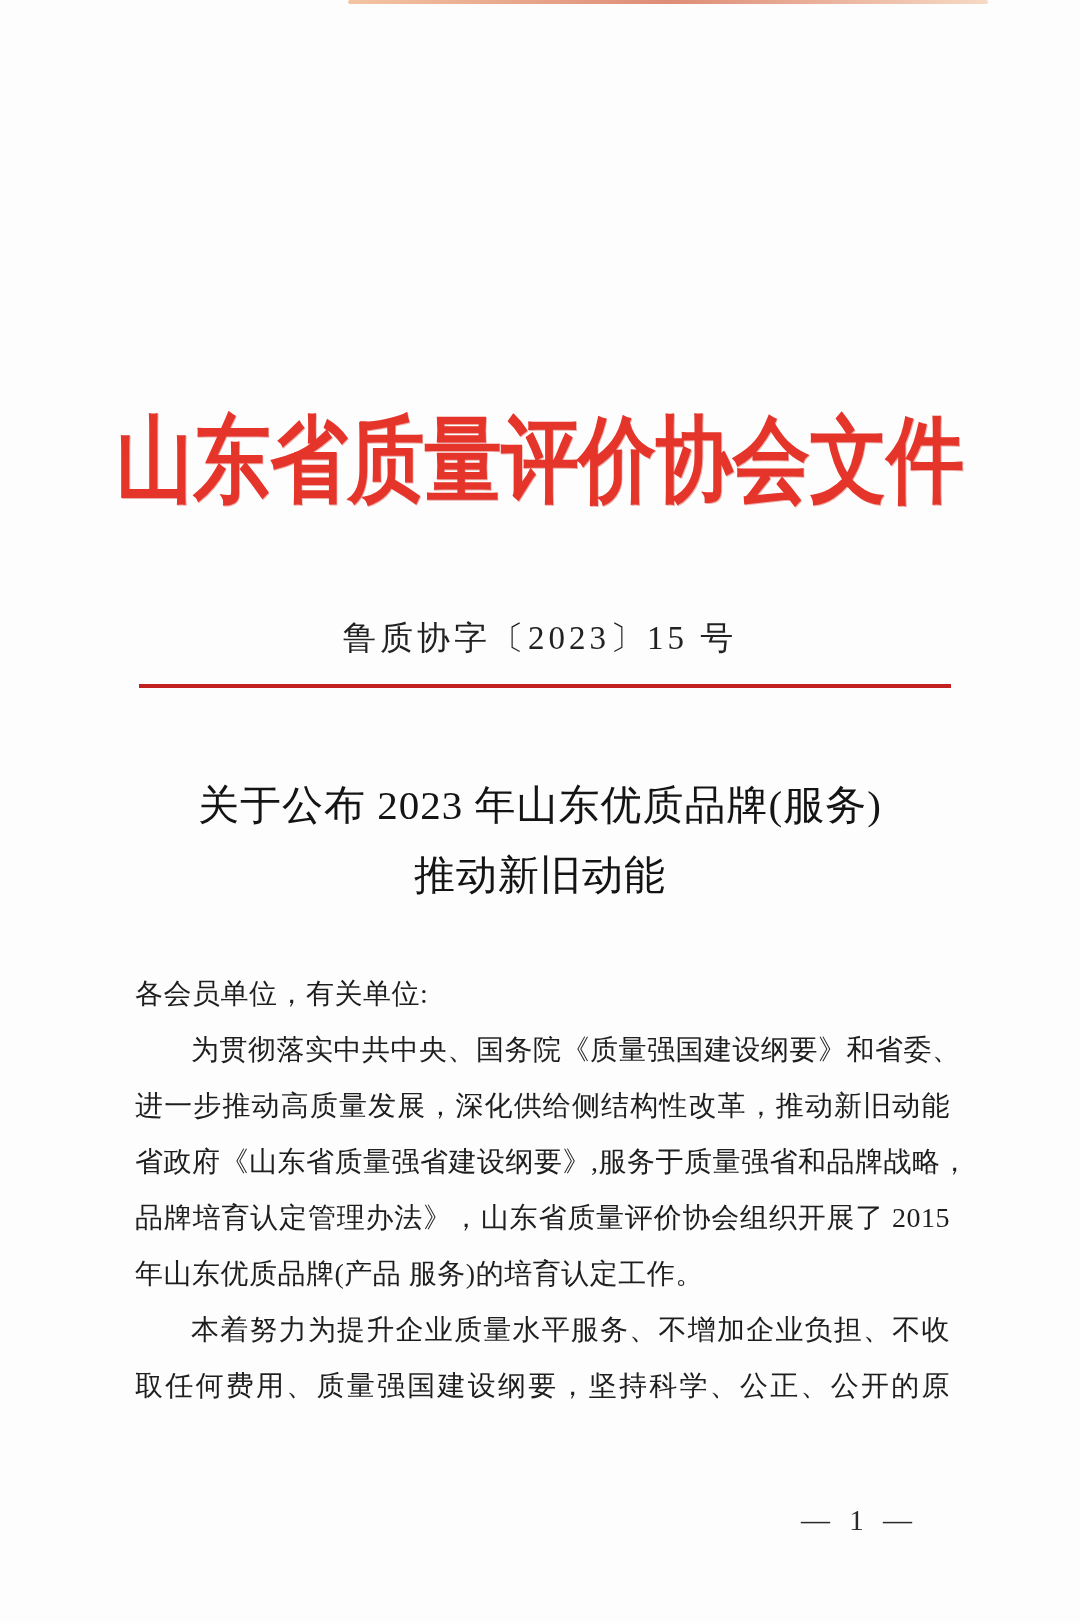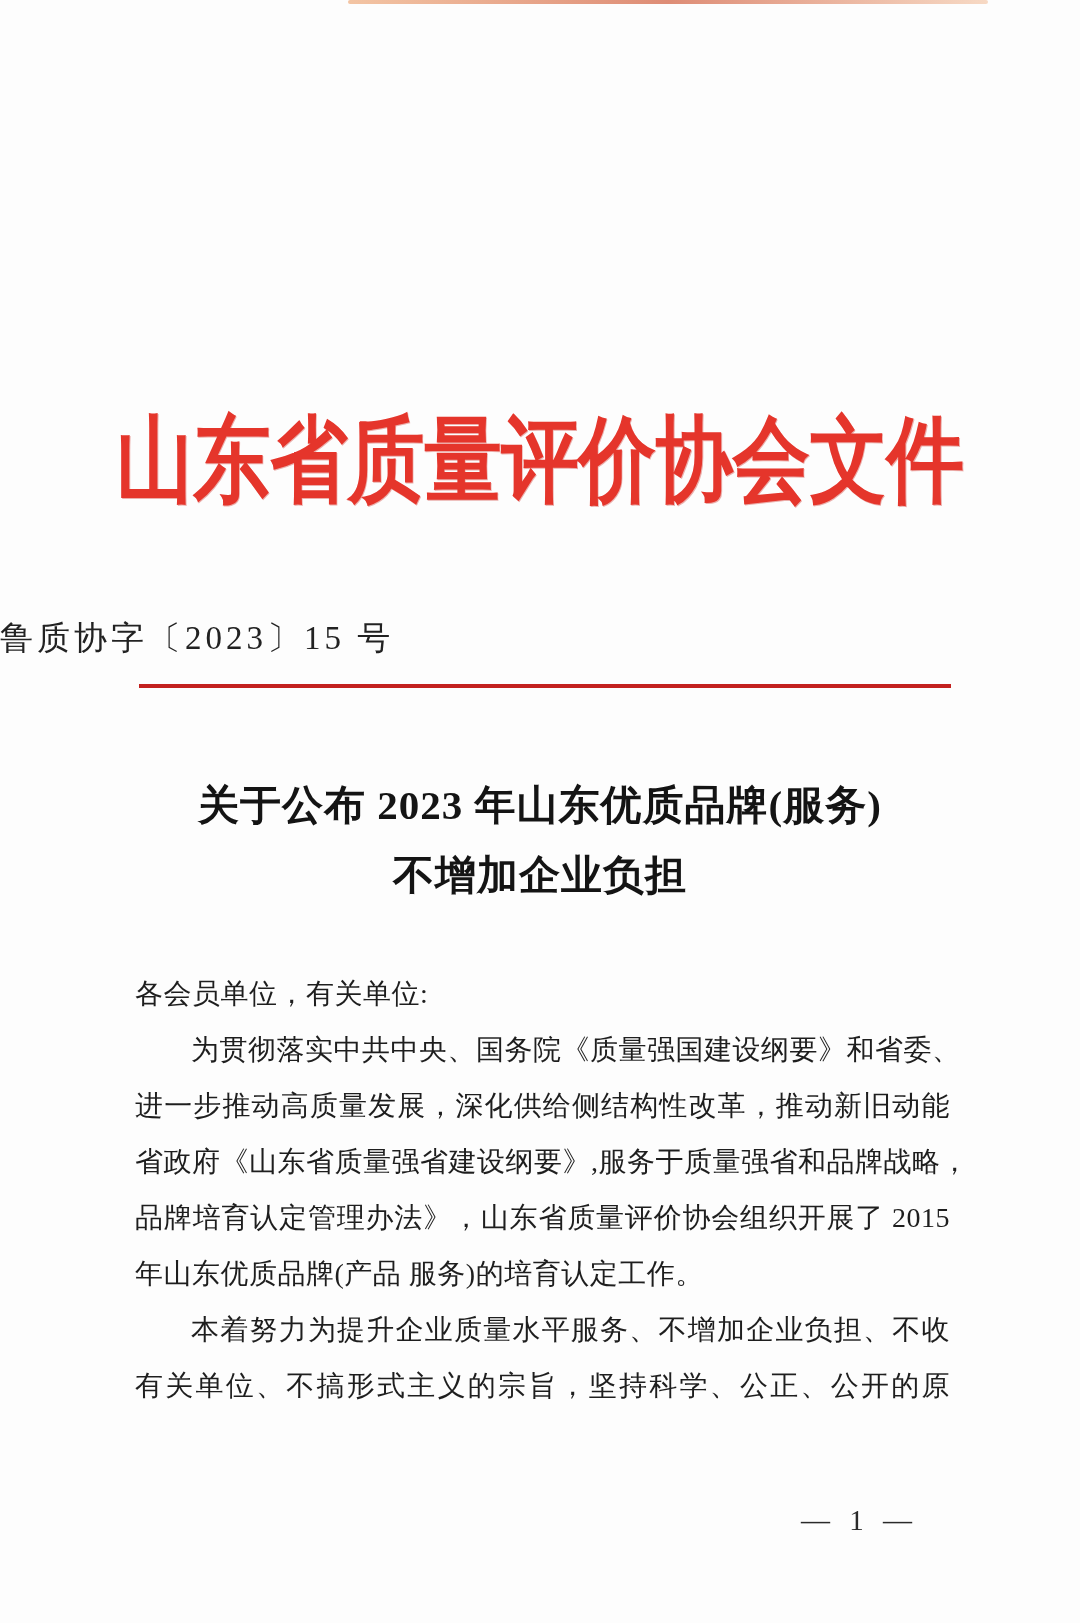--- a/index.html
+++ b/index.html
@@ -38,41 +38,42 @@
     white-space: nowrap;
     transform: scaleX(0.82);
     letter-spacing: 0px;
     text-shadow: 1px 1px 0 rgba(200,30,20,0.35);
   }
   .doc-number {
     position: absolute;
     top: 616px;
     left: 0;
     width: 100%;
+    text-align: center;
     font-size: 33px;
     line-height: 44px;
     letter-spacing: 4px;
     color: #222;
   }
   .red-line {
     position: absolute;
     top: 684px;
     left: 139px;
     width: 812px;
     height: 4px;
   }
   .doc-title {
     position: absolute;
     top: 770px;
     left: 0;
     width: 100%;
     text-align: center;
     font-size: 41px;
     line-height: 70px;
-    font-weight: bold;
+    font-weight: normal;
     color: #141414;
     letter-spacing: 1px;
   }
   .body-block {
     position: absolute;
     top: 966px;
     left: 135px;
     width: 815px;
     font-size: 28px;
     color: #1e1e1e;
@@ -110,29 +111,29 @@
   <div class="top-edge"></div>
 
   <div class="header-title" style="color: rgb(229, 53, 43);">山东省质量评价协会文件</div>
 
   <div class="doc-number">鲁质协字〔2023〕15 号</div>
 
   <div class="red-line" style="background: rgb(195, 33, 31);"></div>
 
   <div class="doc-title">
     <div>关于公布 2023 年山东优质品牌(服务)</div>
-    <div>不增加企业负担</div>
+    <div>推动新旧动能</div>
   </div>
 
   <div class="body-block">
       <div class="line no-justify">各会员单位，有关单位:</div>
       <div class="line indent">为贯彻落实中共中央、国务院《质量强国建设纲要》和省委、</div>
       <div class="line">进一步推动高质量发展，深化供给侧结构性改革，推动新旧动能</div>
       <div class="line">省政府《山东省质量强省建设纲要》,服务于质量强省和品牌战略，</div>
       <div class="line">品牌培育认定管理办法》，山东省质量评价协会组织开展了 2015</div>
       <div class="line no-justify">年山东优质品牌(产品 服务)的培育认定工作。</div>
       <div class="line indent">本着努力为提升企业质量水平服务、不增加企业负担、不收</div>
-      <div class="line">有关单位、不搞形式主义的宗旨，坚持科学、公正、公开的原</div>
+      <div class="line">取任何费用、质量强国建设纲要，坚持科学、公正、公开的原</div>
     </div>
 
   <div class="page-number">— 1 —</div>
 
 </div>
 
 </body></html>

